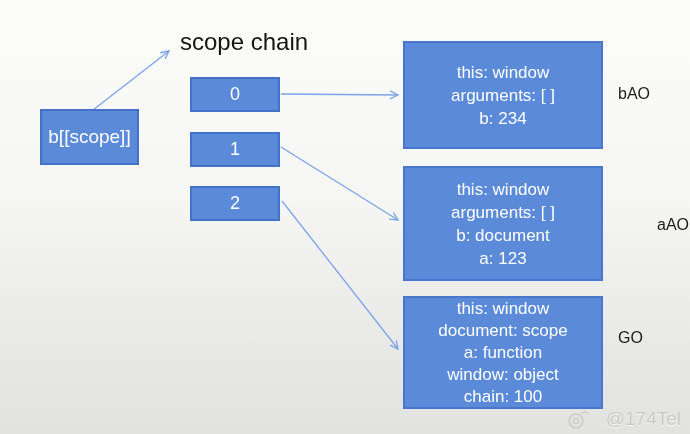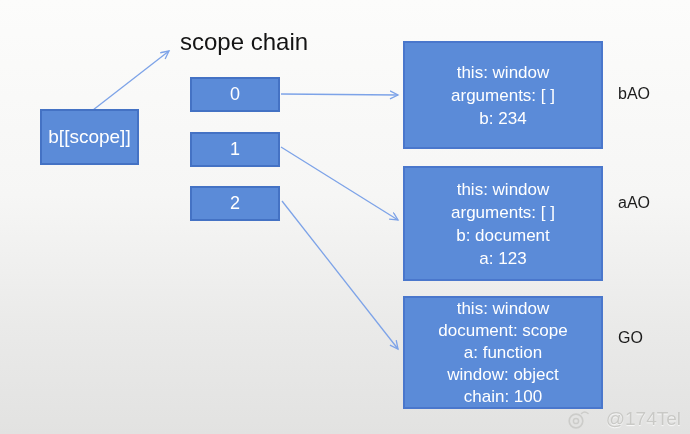--- a/index.html
+++ b/index.html
@@ -34,21 +34,21 @@
     text-align:center;
     font-size:17px;line-height:23px;
     box-sizing:border-box;
   }
   .obj-bao{top:41px;height:108px;}
   .obj-aao{top:166px;height:115px;}
   .obj-go{top:296px;height:113px;line-height:22px;}
   .obj-line{display:block;}
   .side-label{position:absolute;left:618px;font-size:16px;color:#1c1c1c;}
   .label-bao{top:85px;}
-  .label-aao{top:194px;}
+  .label-aao{top:216px;margin-left:39px;}
   .label-go{top:329px;}
   .scope-chain-label{position:absolute;left:180px;top:28px;font-size:24px;color:#141414;}
   .watermark{
     position:absolute;right:9px;bottom:4px;
     display:flex;align-items:center;gap:16px;
     color:#c9c9c6;font-size:19px;
     text-shadow:0 1px 1px rgba(255,255,255,0.85);
   }
   .watermark svg{display:block;opacity:0.85;}
 </style>

